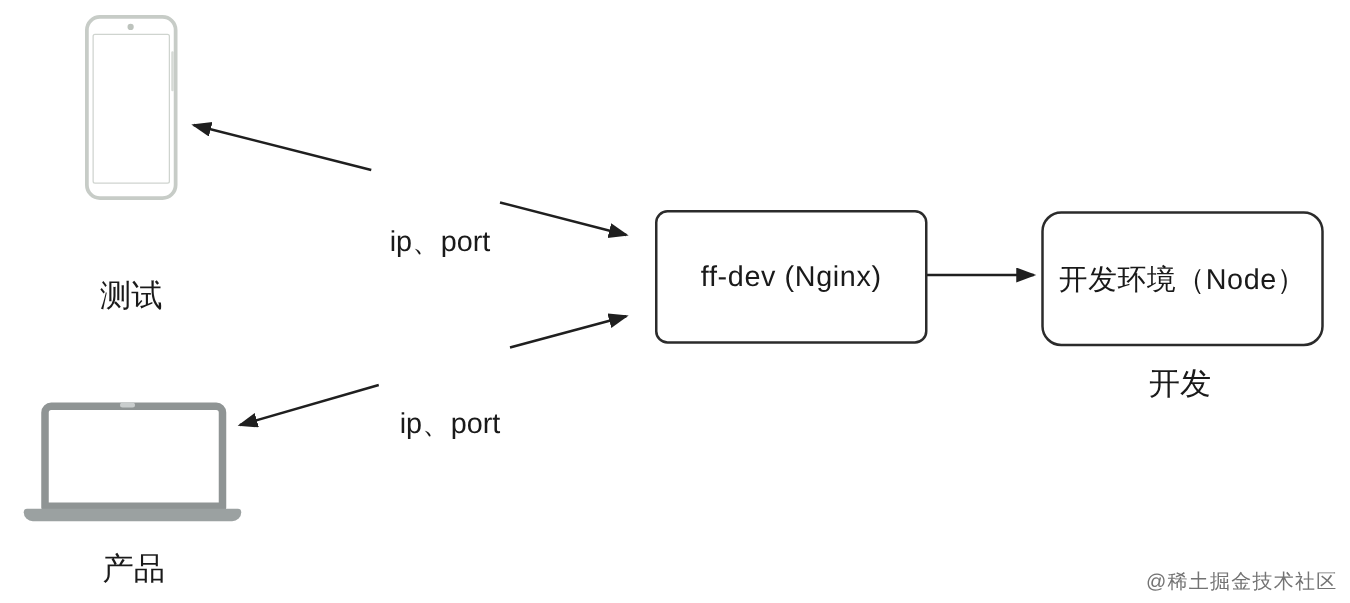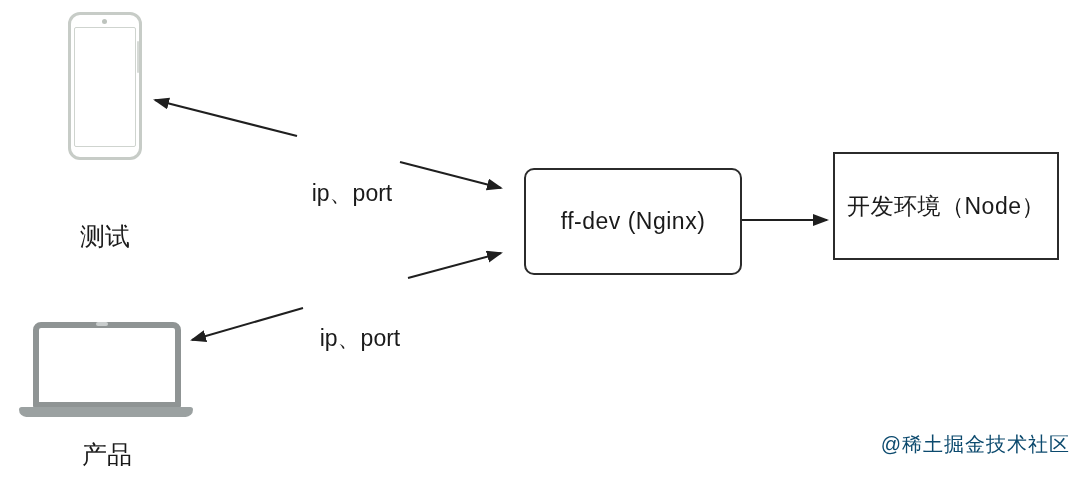--- a/index.html
+++ b/index.html
@@ -18,21 +18,21 @@
   .node-box{
     position:absolute;
     background:#fff;
     border:2px solid #2b2b2b;
     display:flex;align-items:center;justify-content:center;
     font-size:23px;
     letter-spacing:0.5px;
     white-space:nowrap;
   }
   #nginx-box{left:524px;top:168px;width:214px;height:103px;border-radius:10px;}
-  #node-box{left:833px;top:152px;width:222px;height:104px;}
+  #node-box{left:833px;top:169px;width:222px;height:104px;border-radius:16px;}
   
   .edge-label{
     position:absolute;
     font-size:23px;
     white-space:nowrap;
     text-align:center;
     background:#fff;
     padding:0 3px;
     margin-top:44px;
   }
@@ -75,22 +75,22 @@
   .laptop-cam{
     position:absolute;left:96px;top:322px;width:12px;height:4px;
     background:#c9cdcd;border-radius:2px;
   }
   .laptop-base{
     position:absolute;left:19px;top:407px;width:174px;height:10px;
     background:#9ba1a1;border-radius:3px 3px 8px 8px;
   }
   
   .watermark{
-    position:absolute;right:10px;bottom:24px;
-    font-size:20px;color:#0c4a6e;letter-spacing:1px;white-space:nowrap;
+    position:absolute;right:10px;bottom:6px;
+    font-size:16px;color:#737373;letter-spacing:1px;white-space:nowrap;
   }
 </style>
 </head>
 <body>
 
 <div class="canvas">
 
   <svg class="arrows" viewBox="0 0 1080 482">
     <defs>
       <marker id="ah" markerWidth="9" markerHeight="7" refX="7" refY="3" orient="auto">
@@ -116,19 +116,20 @@
   <div class="laptop-base"></div>
   <div class="caption" id="product-caption">产品</div>
 
   <div class="node-box" id="nginx-box">
     <span>ff-dev (Nginx)</span>
   </div>
 
   <div class="node-box" id="node-box">
     <span>开发环境（Node）</span>
   </div>
+  <div class="caption" id="dev-caption">开发</div>
 
   <div class="edge-label" id="ip-port-top">ip、port</div>
   <div class="edge-label" id="ip-port-bottom">ip、port</div>
 
   <div class="watermark">@稀土掘金技术社区</div>
 
 </div>
 
 </body></html>

